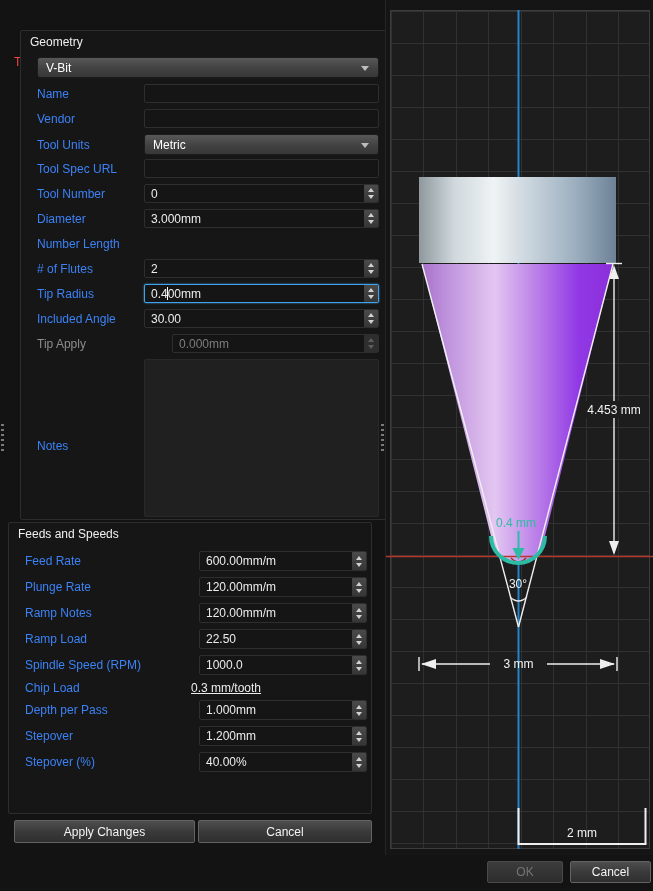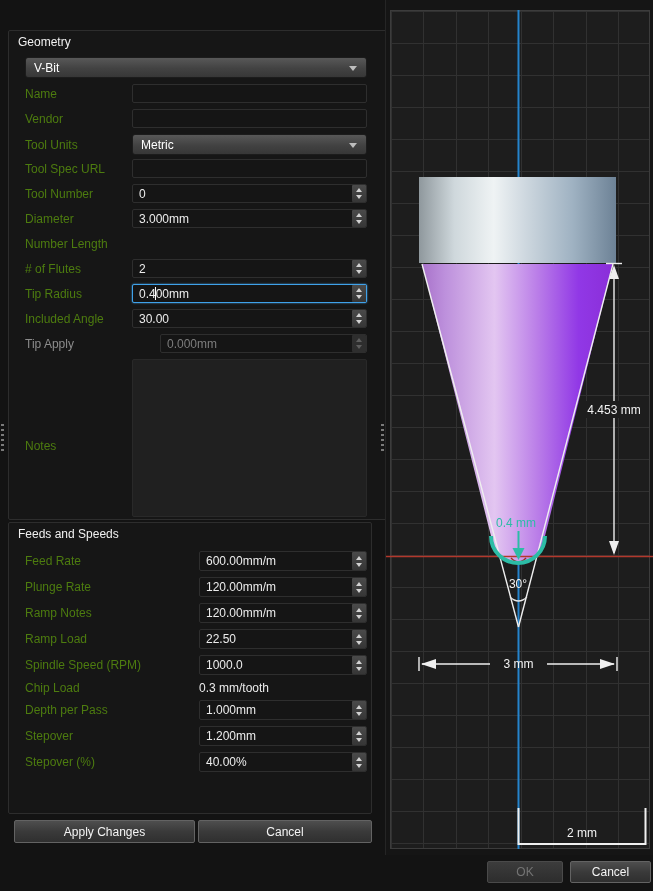--- a/index.html
+++ b/index.html
@@ -23,21 +23,21 @@
     background:#161616;
   }
   .group-title {
     position:absolute; left:9px; top:4px;
     font-size:12px; color:#f0f0f0;
   }
   .row { position:absolute; left:0; width:100%; }
   .lbl {
     position:absolute; left:16px; top:50%;
     transform:translateY(-50%);
-    color:#4d7c0f; white-space:nowrap;
+    color:#3b82f6; white-space:nowrap;
   }
   .lbl.dim { color:#8c8c8c; }
   .field-wrap { position:absolute; }
   .g-pos { left:123px; width:235px; height:19px; }
   .f-pos { left:190px; width:168px; height:20px; }
   input.field {
     width:100%; height:100%;
     background:#151515;
     border:1px solid #2e2e2e;
     border-radius:2px;
@@ -87,21 +87,21 @@
   }
   textarea.notes {
     position:absolute; left:123px; top:328px;
     width:235px; height:158px;
     background:#202020;
     border:1px solid #292929;
     border-radius:2px;
     resize:none; outline:none;
     color:#ececec; font-family:"Liberation Sans", sans-serif;
   }
-  .static-val { position:absolute; left:190px; top:50%; transform:translateY(-50%); color:#ececec; }
+  .static-val { position:absolute; left:182px; top:50%; transform:translateY(-50%); color:#ececec;text-decoration:underline; }
   button.btn {
     position:absolute;
     background:linear-gradient(#4e4e4e,#3a3a3a 50%,#2f2f2f);
     border:1px solid #636363;
     border-radius:2px;
     color:#f4f4f4;
     font-family:"Liberation Sans", sans-serif;
     font-size:12px;
     cursor:pointer;
   }
@@ -125,21 +125,21 @@
   }
   svg.overlay { position:absolute; left:0; top:0; }
   .svg-label { font-family:"Liberation Sans", sans-serif; font-size:12px; fill:#f2f2f2; }
   .svg-label.teal { fill:#2cbca6; }
 </style>
 </head>
 <body>
 
 <div class="title">Tool Properties</div>
 
-<div class="group" style="left:8px;top:30px;width:424px;height:490px;">
+<div class="group" style="left:20px;top:30px;width:424px;height:490px;">
   <div class="group-title">Geometry</div>
 
   <div class="dropdown" style="left:16px;top:26px;width:342px;height:21px;">
     <span>V-Bit</span>
     <span class="dd-arrow"></span>
   </div>
 
   <div class="row" style="top:53px;height:19px;">
     <span class="lbl">Name</span>
     <div class="field-wrap g-pos" style="top:0;">

